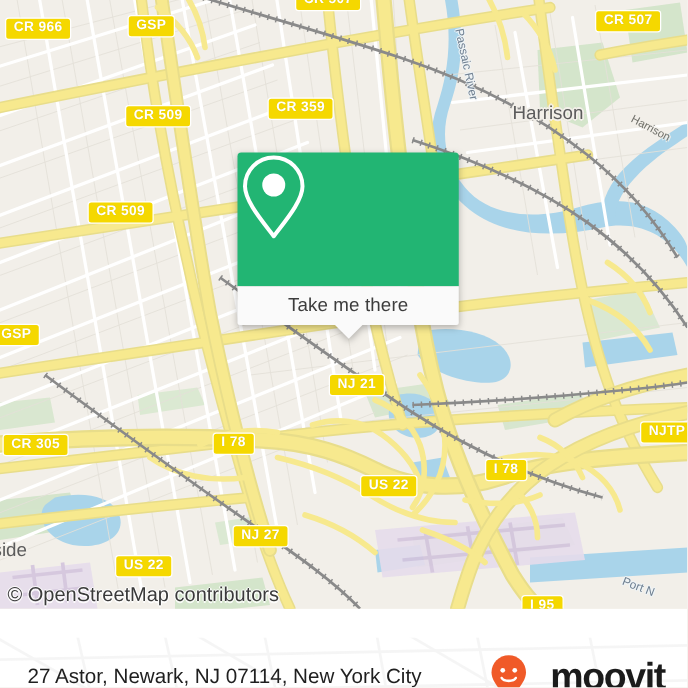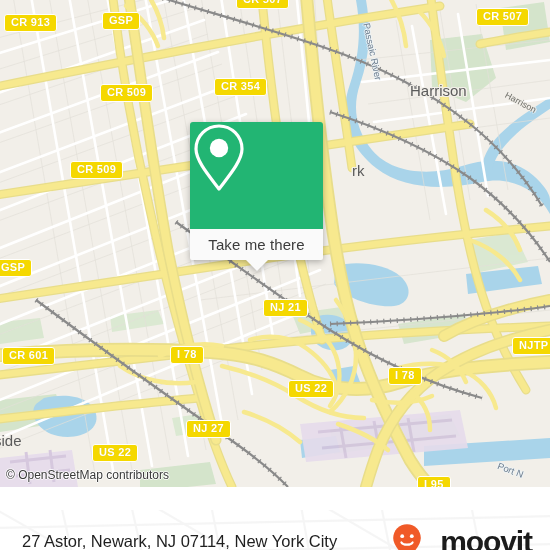--- a/index.html
+++ b/index.html
@@ -52,27 +52,27 @@
     position:absolute;
     color:#70706a;
     font-size:9px;
     white-space:nowrap;
     text-shadow:-1.2px 0 #f2efe9,1.2px 0 #f2efe9,0 -1.2px #f2efe9,0 1.2px #f2efe9;
   }
 
   
   .attrib{
     position:absolute;left:6px;top:468px;
-    font-size:12px;color:#3a3a3a;
+    font-size:16px;color:#3a3a3a;
     text-shadow:-1px 0 rgba(255,255,255,.85),1px 0 rgba(255,255,255,.85),
                 0 -1px rgba(255,255,255,.85),0 1px rgba(255,255,255,.85);
   }
 
   
-  .popup{position:absolute;left:190px;top:122px;width:133px;z-index:40;
+  .popup{position:absolute;left:190px;top:122px;width:177px;z-index:40;
          filter:drop-shadow(0 2px 3px rgba(0,0,0,.28));}
   .popup-top{
     background:#22b573;height:107px;
     border-top-left-radius:3px;border-top-right-radius:3px;
     display:flex;align-items:center;justify-content:center;
   }
   .popup-bottom{
     background:#fafafa;height:31px;
     display:flex;align-items:center;justify-content:center;
     border-bottom-left-radius:2px;border-bottom-right-radius:2px;
@@ -322,30 +322,30 @@
         <path class="rail" d="M176,222 C226,258 278,296 330,330 C380,362 430,384 482,398"></path>
         <path class="railt" d="M176,222 C226,258 278,296 330,330 C380,362 430,384 482,398"></path>
         <path class="rail" d="M330,324 C380,322 440,318 500,312 C520,310 538,308 550,306"></path>
         <path class="railt" d="M330,324 C380,322 440,318 500,312 C520,310 538,308 550,306"></path>
         <path class="rail" d="M36,300 C90,340 150,384 208,424 C240,446 268,466 288,487"></path>
         <path class="railt" d="M36,300 C90,340 150,384 208,424 C240,446 268,466 288,487"></path>
       </g>
     </svg>
 
     <div>
-      <div class="shield" style="left:4px;top:14px">CR 913</div>
+      <div class="shield" style="left:4px;top:14px">CR 966</div>
       <div class="shield" style="left:102px;top:12px">GSP</div>
       <div class="shield" style="left:476px;top:8px">CR 507</div>
       <div class="shield" style="left:100px;top:84px">CR 509</div>
-      <div class="shield" style="left:214px;top:78px">CR 354</div>
+      <div class="shield" style="left:214px;top:78px">CR 359</div>
       <div class="shield" style="left:70px;top:161px">CR 509</div>
       <div class="shield" style="left:-6px;top:259px">GSP</div>
       <div class="shield" style="left:263px;top:299px">NJ 21</div>
       <div class="shield" style="left:170px;top:346px">I 78</div>
-      <div class="shield" style="left:2px;top:347px">CR 601</div>
+      <div class="shield" style="left:2px;top:347px">CR 305</div>
       <div class="shield" style="left:512px;top:337px">NJTP</div>
       <div class="shield" style="left:388px;top:367px">I 78</div>
       <div class="shield" style="left:288px;top:380px">US 22</div>
       <div class="shield" style="left:186px;top:420px">NJ 27</div>
       <div class="shield" style="left:92px;top:444px">US 22</div>
       <div class="shield" style="left:417px;top:476px">I 95</div>
       <div class="shield" style="left:236px;top:-9px">CR 507</div>
     </div>
 
     <div class="place" style="left:410px;top:82px">Harrison</div>

